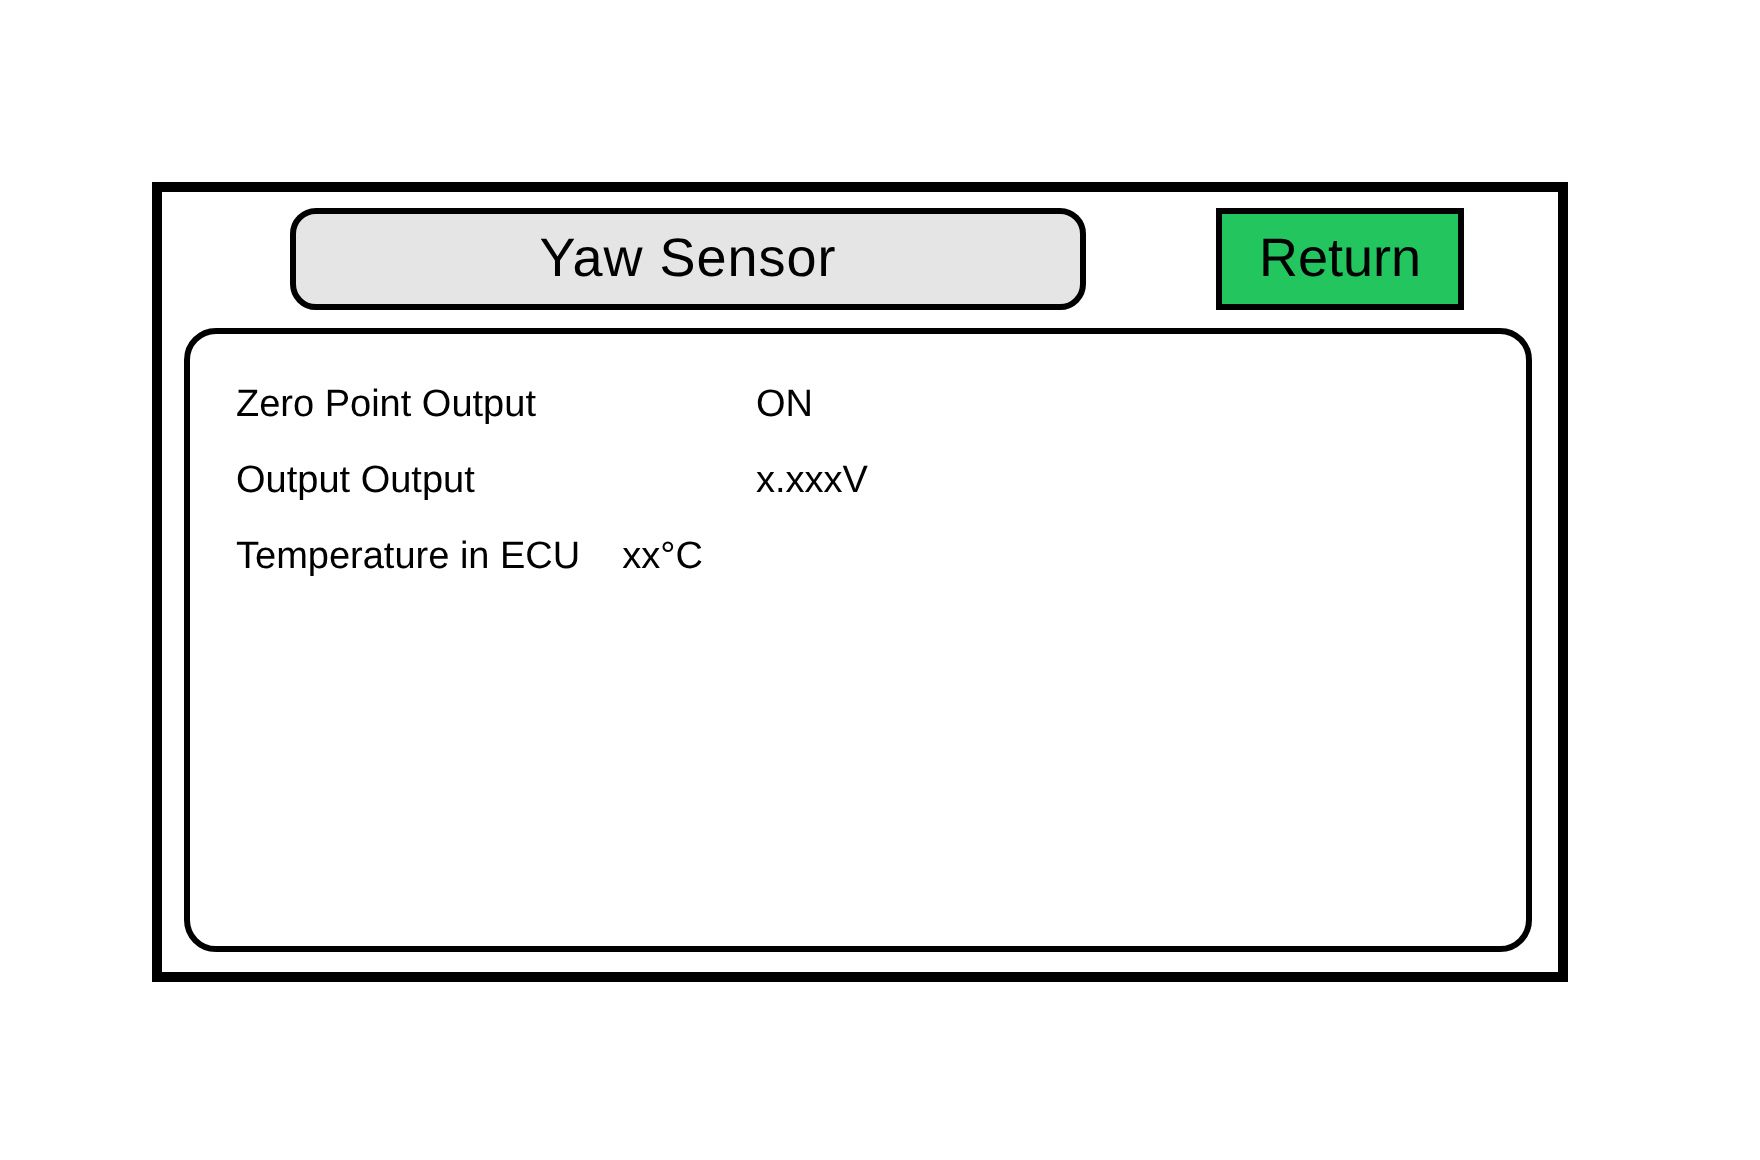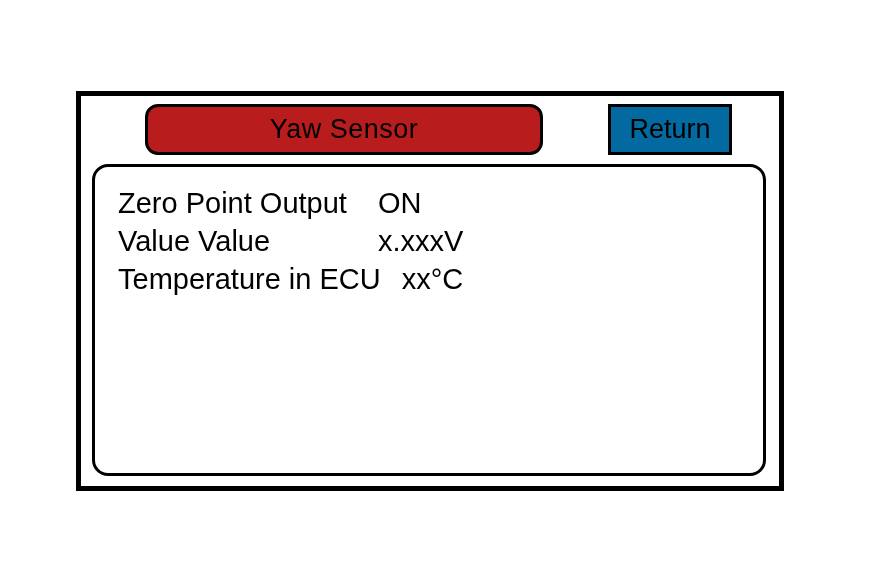--- a/index.html
+++ b/index.html
@@ -24,49 +24,49 @@
   
   .title-box {
     position: absolute;
     left: 145px; top: 104px;
     width: 398px; height: 51px;
     border: 3px solid #000000;
     border-radius: 13px;
     display: flex; align-items: center; justify-content: center;
     font-size: 27px;
     letter-spacing: 0.5px;
-    background: #b91c1c;
+    background: #e5e5e5;
   }
 
   
   .return-button {
     position: absolute;
     left: 608px; top: 104px;
     width: 124px; height: 51px;
     border: 3px solid #000000;
     display: flex; align-items: center; justify-content: center;
     font-size: 27px;
-    background: #0369a1;
+    background: #22c55e;
     cursor: pointer;
   }
 
   
   .data-panel {
     position: absolute;
     left: 92px; top: 164px;
     width: 674px; height: 312px;
     border: 3px solid #000000;
     border-radius: 16px;
     background: #ffffff;
     padding: 21px 20px 0 23px;
   }
 
   .row {
     height: 38px;
-    font-size: 29px;
+    font-size: 19px;
     line-height: 30px;
     white-space: nowrap;
   }
   .row .lbl {
     display: inline-block;
     width: 260px;
   }
   .row.row--inline .lbl {
     width: auto;
     margin-right: 21px;
@@ -88,21 +88,21 @@
     <span>Return</span>
   </div>
 
   <div class="data-panel">
 
     <div class="row">
       <span class="lbl">Zero Point Output</span><span class="val">ON</span>
     </div>
 
     <div class="row">
-      <span class="lbl">Value Value</span><span class="val">x.xxxV</span>
+      <span class="lbl">Output Output</span><span class="val">x.xxxV</span>
     </div>
 
 
     <div class="row row--inline">
       <span class="lbl">Temperature in ECU</span><span class="val">xx°C</span>
     </div>
 
   </div>
 
 </div>

